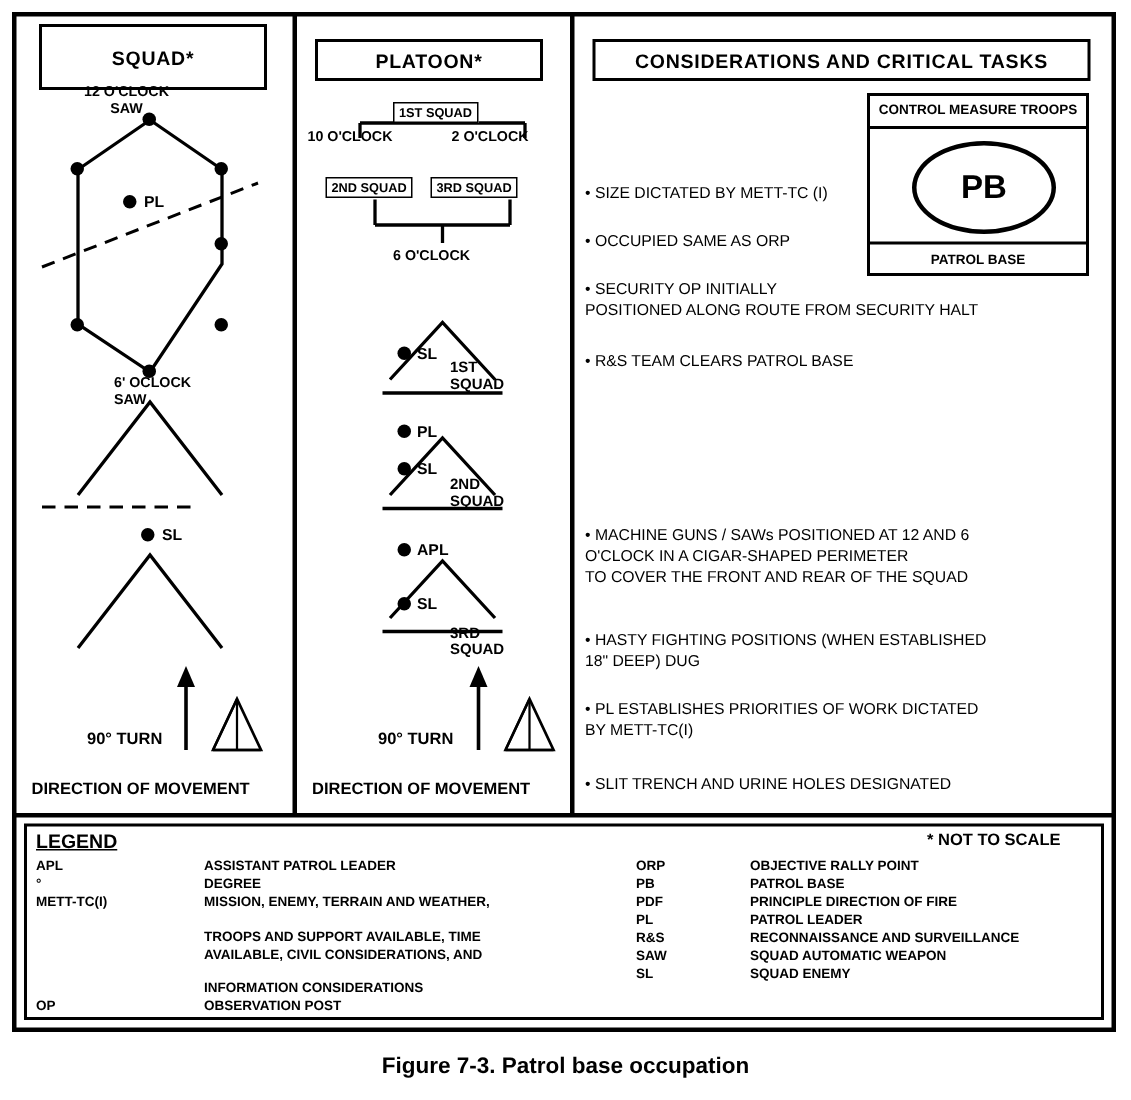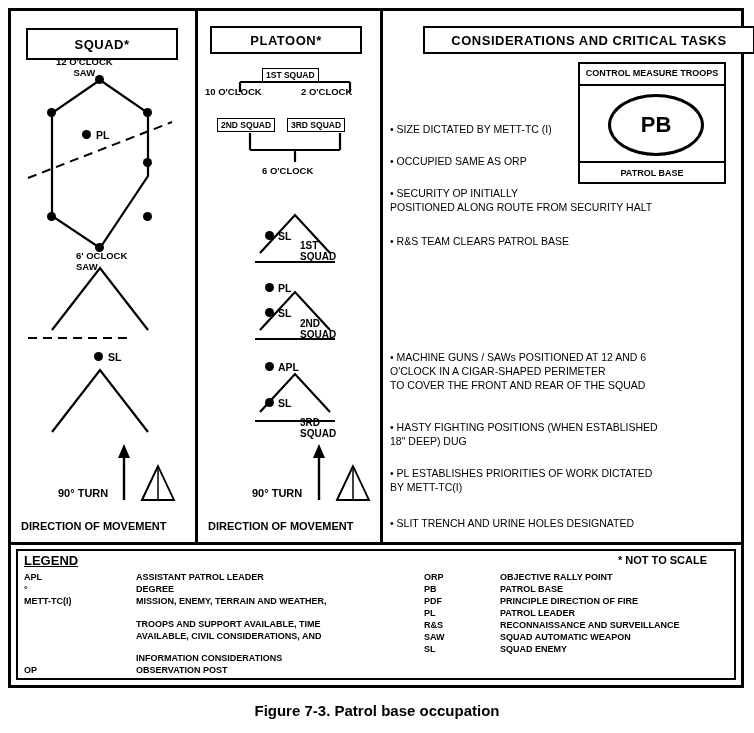--- a/index.html
+++ b/index.html
@@ -46,21 +46,21 @@
 
 <div id="page">
 
   <div class="frame"></div>
 
   <div class="vsep" style="left:195px;top:8px;height:534px;"></div>
   <div class="vsep" style="left:380px;top:8px;height:534px;"></div>
 
   <div style="position:absolute;left:8px;top:542px;width:736px;height:3px;background:#000;"></div>
 
-  <div class="panel-title" style="left:26px;top:28px;width:152px;height:32px;">SQUAD*</div>
+  <div class="panel-title" style="left:26px;top:16px;width:152px;height:44px;">SQUAD*</div>
 
   <svg width="195" height="540" style="left:0;top:0;">
 
     <polyline points="100,80 148,113 148,176 100,248 52,216 52,113 100,80" fill="none" stroke="#000" stroke-width="2.2"></polyline>
 
     <line x1="28" y1="178" x2="172" y2="122" stroke="#000" stroke-width="2" stroke-dasharray="9,6"></line>
 
     <polyline points="55,266 100,272 145,266" fill="none" stroke="#000" stroke-width="0"></polyline>
     <polyline points="52,330 100,268 148,330" fill="none" stroke="#000" stroke-width="2.2"></polyline>
 
@@ -151,21 +151,21 @@
   <div class="lbl" style="left:278px;top:361px;font-size:10.5px;">APL</div>
 
   <div class="dot" style="left:265px;top:398px;"></div>
   <div class="lbl" style="left:278px;top:397px;font-size:10.5px;">SL</div>
   <div class="lbl" style="left:300px;top:417px;white-space:pre-line;line-height:11px;font-size:10px;">3RD
 SQUAD</div>
 
   <div class="lbl" style="left:252px;top:487px;font-size:11px;">90° TURN</div>
   <div class="lbl" style="left:208px;top:520px;font-size:11px;">DIRECTION OF MOVEMENT</div>
 
-  <div class="panel-title" style="left:395px;top:26px;width:332px;height:28px;margin-left:28px;">CONSIDERATIONS AND CRITICAL TASKS</div>
+  <div class="panel-title" style="left:395px;top:26px;width:332px;height:28px;">CONSIDERATIONS AND CRITICAL TASKS</div>
 
   <div class="cms-box" style="left:578px;top:62px;width:148px;height:122px;">
     <div class="cms-title">CONTROL MEASURE TROOPS</div>
     <div class="cms-div" style="top:20px;"></div>
     <div class="cms-div" style="bottom:19px;"></div>
     <div class="pb-ellipse" style="left:28px;top:30px;width:90px;height:56px;">PB</div>
     <div class="cms-foot">PATROL BASE</div>
   </div>
 
   <div class="cons" style="left:390px;top:122px;">• SIZE DICTATED BY METT-TC (I)</div>

